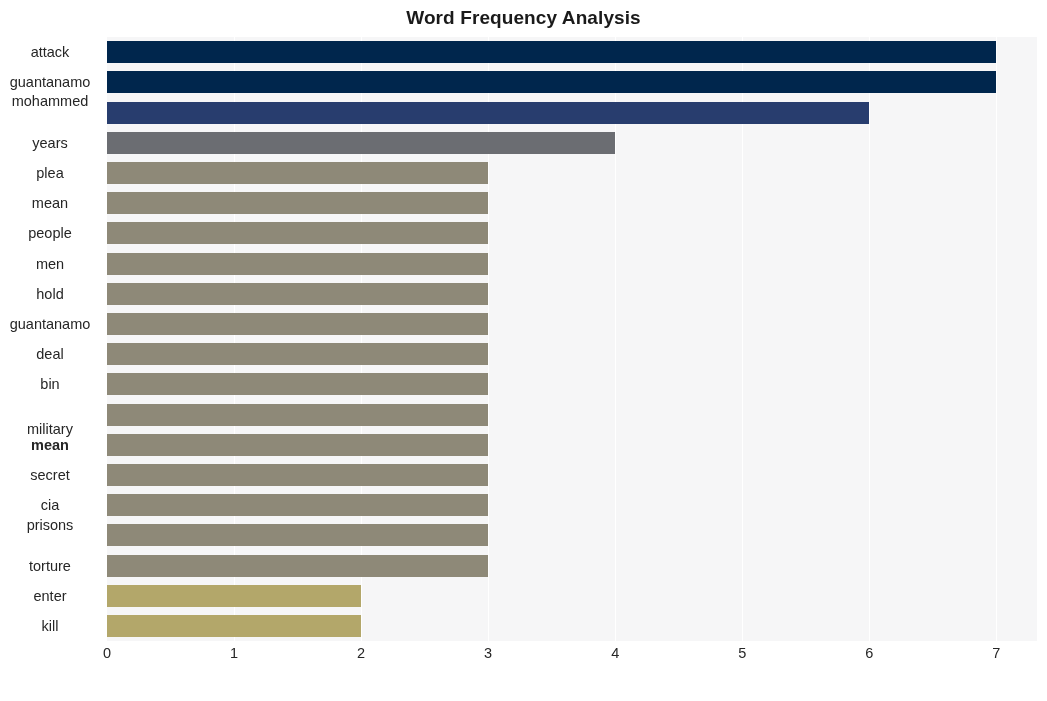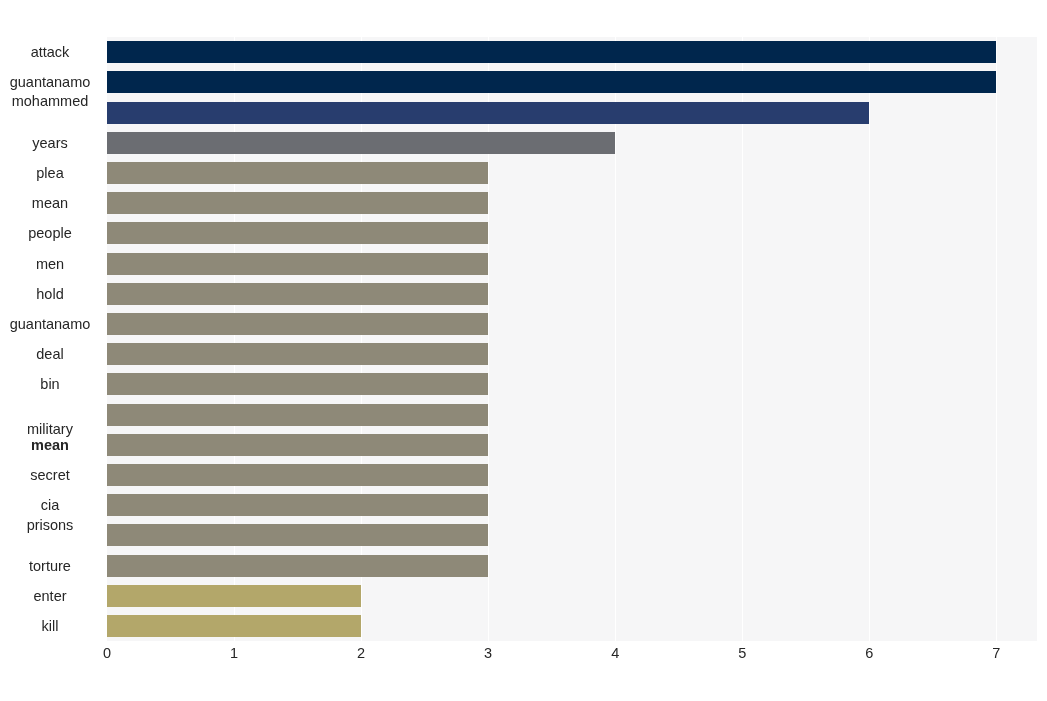--- a/index.html
+++ b/index.html
@@ -100,20 +100,21 @@
     text-align: center;
     font-size: 14.5px;
     color: #262626;
   }
 </style>
 </head>
 <body>
 
 <div id="figure">
 
+  <div id="chart-title">Word Frequency Analysis</div>
 
   <div id="plot-area">
     <div id="gridlines">
         <div class="vgrid" style="left: 127.049px;"></div>
         <div class="vgrid" style="left: 254.098px;"></div>
         <div class="vgrid" style="left: 381.148px;"></div>
         <div class="vgrid" style="left: 508.197px;"></div>
         <div class="vgrid" style="left: 635.246px;"></div>
         <div class="vgrid" style="left: 762.295px;"></div>
         <div class="vgrid" style="left: 889.344px;"></div>

